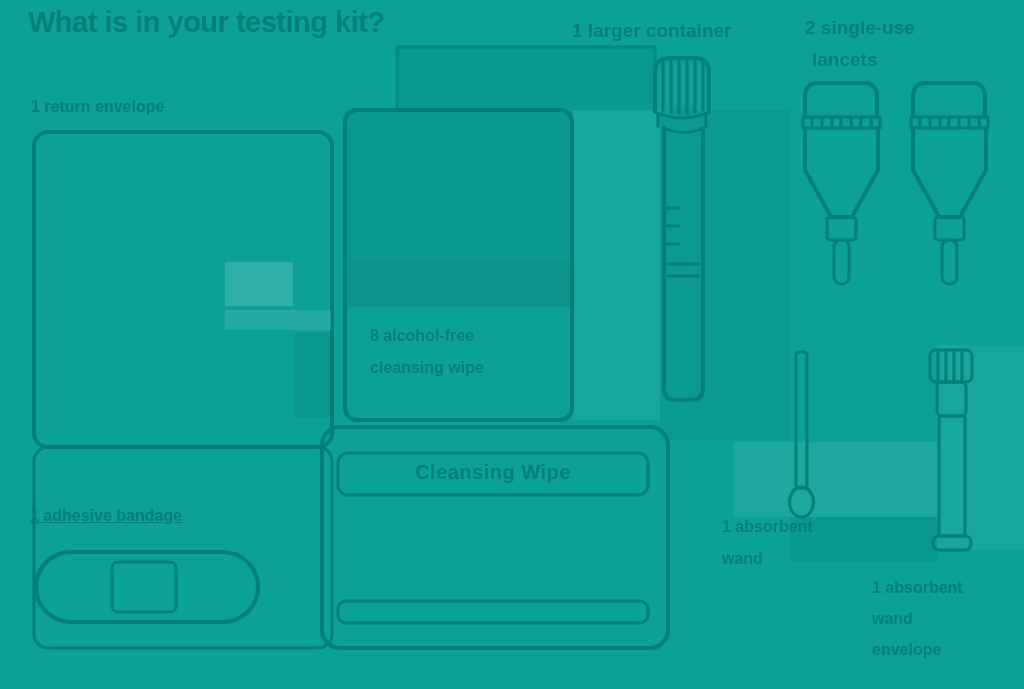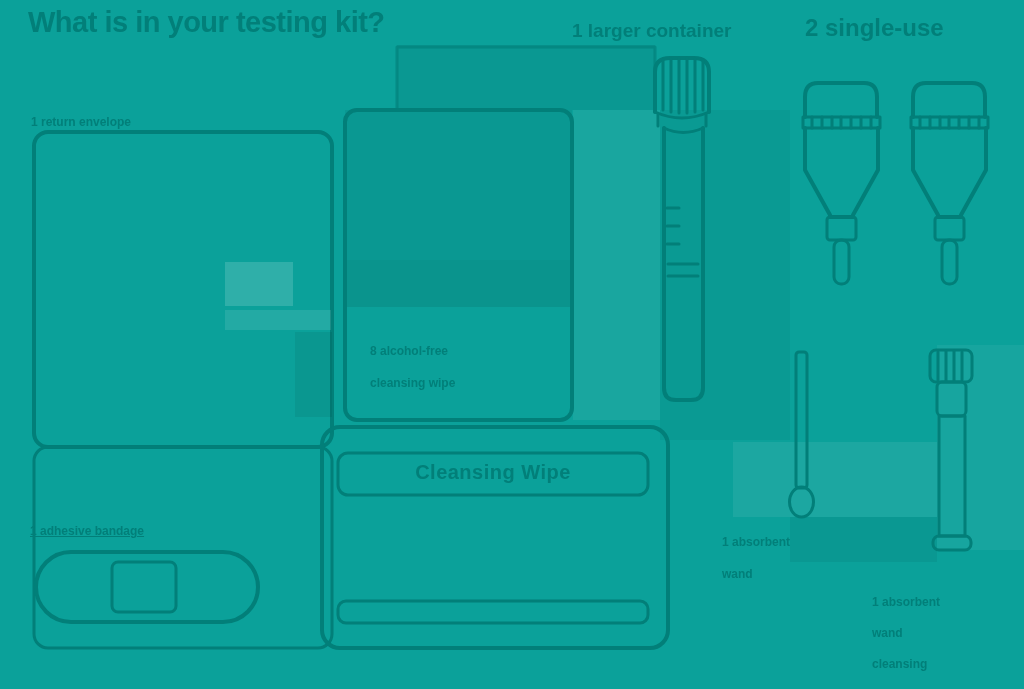--- a/index.html
+++ b/index.html
@@ -12,23 +12,23 @@
     background:var(--bg);
     font-family:"Liberation Sans", sans-serif;
   }
   .canvas{position:absolute;left:0;top:0;width:948px;height:689px;}
   svg{position:absolute;left:0;top:0;}
   .stroke{fill:none;stroke:var(--ink);stroke-width:4;stroke-linejoin:round;stroke-linecap:round;}
   .thin{stroke-width:3;}
   .txt{position:absolute;color:var(--ink);font-weight:bold;white-space:nowrap;}
   .title{left:28px;top:6px;font-size:29px;letter-spacing:-0.5px;}
   .h-container{left:572px;top:12px;font-size:19px;margin-top:8px;}
-  .h-lancets{left:805px;top:12px;font-size:24px;line-height:32px;}
+  .h-lancets{left:805px;top:12px;font-size:19px;line-height:32px;}
   .h-lancets .l2{margin-left:7px;}
-  .lbl{font-size:12px;line-height:32px;margin-top:15px;}
+  .lbl{font-size:16px;line-height:32px;}
   .lbl-envelope{left:31px;top:91px;}
   .lbl-bandage{left:30px;top:500px;text-decoration:underline;}
   .lbl-wipe{left:370px;top:320px;}
   .lbl-wand{left:722px;top:511px;}
   .lbl-wand-container{left:872px;top:572px;line-height:31px;}
   .packet-text{left:338px;top:461px;width:310px;text-align:center;font-size:20px;letter-spacing:0.5px;}
   .block{display:block;}
 </style>
 </head>
 <body>
@@ -113,20 +113,21 @@
       <rect class="stroke thin" x="933" y="536" width="38" height="14" rx="6"></rect>
     </g>
   </svg>
 
   <div class="txt title">What is in your testing kit?</div>
 
   <div class="txt h-container">1 larger container</div>
 
   <div class="txt h-lancets">
     <span class="block">2 single-use</span>
+    <span class="block l2">lancets</span>
   </div>
 
   <div class="txt lbl lbl-envelope">1 return envelope</div>
 
   <div class="txt lbl lbl-bandage">1 adhesive bandage</div>
 
   <div class="txt lbl lbl-wipe">
     <span class="block">8 alcohol-free</span>
     <span class="block">cleansing wipe</span>
   </div>
@@ -134,16 +135,16 @@
   <div class="txt packet-text">Cleansing Wipe</div>
 
   <div class="txt lbl lbl-wand">
     <span class="block">1 absorbent</span>
     <span class="block">wand</span>
   </div>
 
   <div class="txt lbl lbl-wand-container">
     <span class="block">1 absorbent</span>
     <span class="block">wand</span>
-    <span class="block">cleansing</span>
+    <span class="block">envelope</span>
   </div>
 
 </div>
 
 </body></html>

